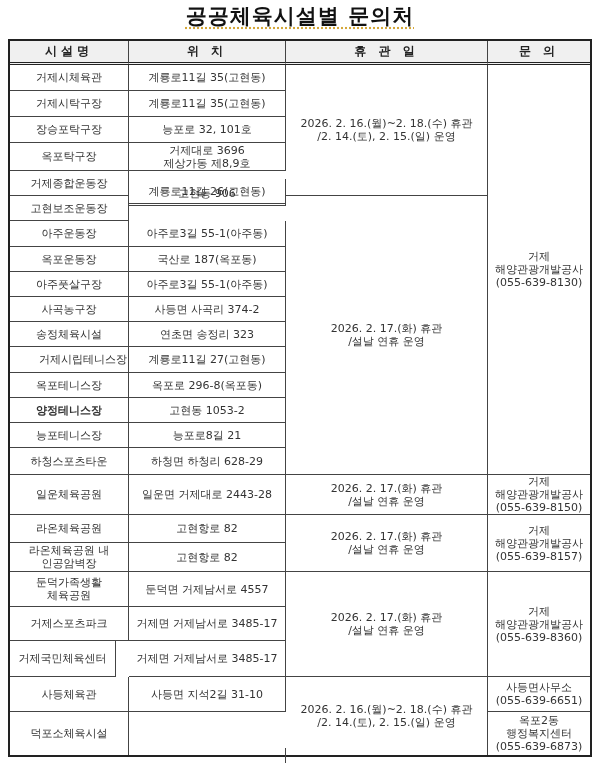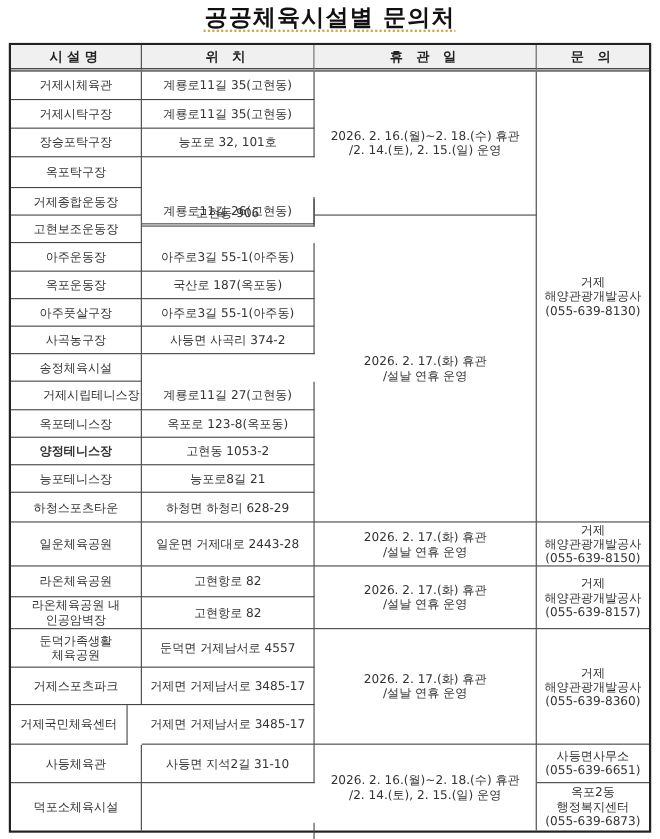--- a/index.html
+++ b/index.html
@@ -35,46 +35,49 @@
   <div class="cell hdr nr" style="left:478px;top:0;width:102px;height:24px;">문 의</div>
   <div class="cell" style="left:119px;top:24px;width:157px;height:26px;">계룡로11길 35(고현동)</div>
 
   <div class="cell" style="left:0;top:50px;width:119px;height:26px;">거제시탁구장</div>
   <div class="cell" style="left:119px;top:50px;width:157px;height:26px;">계룡로11길 35(고현동)</div>
 
   <div class="cell" style="left:0;top:76px;width:119px;height:26px;">장승포탁구장</div>
   <div class="cell" style="left:119px;top:76px;width:157px;height:26px;">능포로 32, 101호</div>
 
   <div class="cell" style="left:0;top:102px;width:119px;height:28px;">옥포탁구장</div>
+  <div class="cell" style="left:119px;top:102px;width:157px;height:28px;">거제대로 3696
+제상가동 제8,9호</div>
 
   <div class="cell" style="left:0;top:130px;width:119px;height:25px;">거제종합운동장</div>
   <div class="cell" style="left:119px;top:138px;width:157px;height:25px;">계룡로11길 26(고현동)</div>
 
   <div class="cell" style="left:0;top:155px;width:119px;height:25px;">고현보조운동장</div>
   <div class="cell" style="left:119px;top:140px;width:157px;height:25px;">고현동 906</div>
 
   <div class="cell" style="left:0;top:180px;width:119px;height:26px;">아주운동장</div>
   <div class="cell" style="left:119px;top:180px;width:157px;height:26px;">아주로3길 55-1(아주동)</div>
 
   <div class="cell" style="left:0;top:206px;width:119px;height:25px;">옥포운동장</div>
   <div class="cell" style="left:119px;top:206px;width:157px;height:25px;">국산로 187(옥포동)</div>
 
   <div class="cell" style="left:0;top:231px;width:119px;height:25px;">아주풋살구장</div>
   <div class="cell" style="left:119px;top:231px;width:157px;height:25px;">아주로3길 55-1(아주동)</div>
 
   <div class="cell" style="left:0;top:256px;width:119px;height:25px;">사곡농구장</div>
   <div class="cell" style="left:119px;top:256px;width:157px;height:25px;">사등면 사곡리 374-2</div>
 
   <div class="cell" style="left:0;top:281px;width:119px;height:25px;">송정체육시설</div>
+  <div class="cell" style="left:119px;top:281px;width:157px;height:25px;">연초면 송정리 323</div>
 
   <div class="cell" style="left:0;top:306px;width:119px;height:26px;padding-left:28px;">거제시립테니스장</div>
   <div class="cell" style="left:119px;top:306px;width:157px;height:26px;">계룡로11길 27(고현동)</div>
 
   <div class="cell" style="left:0;top:332px;width:119px;height:25px;">옥포테니스장</div>
-  <div class="cell" style="left:119px;top:332px;width:157px;height:25px;">옥포로 123-8(옥포동)</div>
+  <div class="cell" style="left:119px;top:332px;width:157px;height:25px;">옥포로 296-8(옥포동)</div>
 
   <div class="cell" style="left:0;top:357px;width:119px;height:25px;font-weight:bold;">양정테니스장</div>
   <div class="cell" style="left:119px;top:357px;width:157px;height:25px;">고현동 1053-2</div>
 
   <div class="cell" style="left:0;top:382px;width:119px;height:25px;">능포테니스장</div>
   <div class="cell" style="left:119px;top:382px;width:157px;height:25px;">능포로8길 21</div>
 
   <div class="cell" style="left:0;top:407px;width:119px;height:27px;">하청스포츠타운</div>
   <div class="cell" style="left:119px;top:407px;width:157px;height:27px;">하청면 하청리 628-29</div>
 

